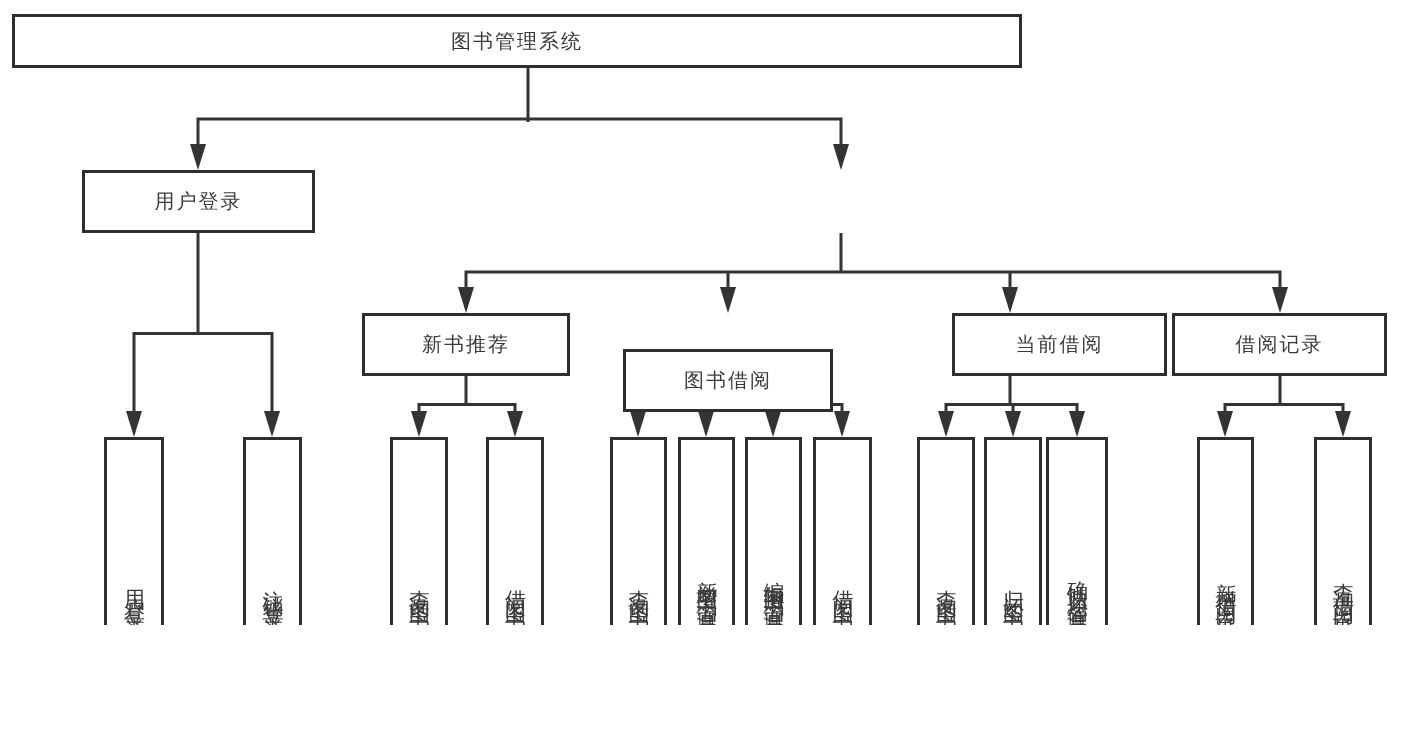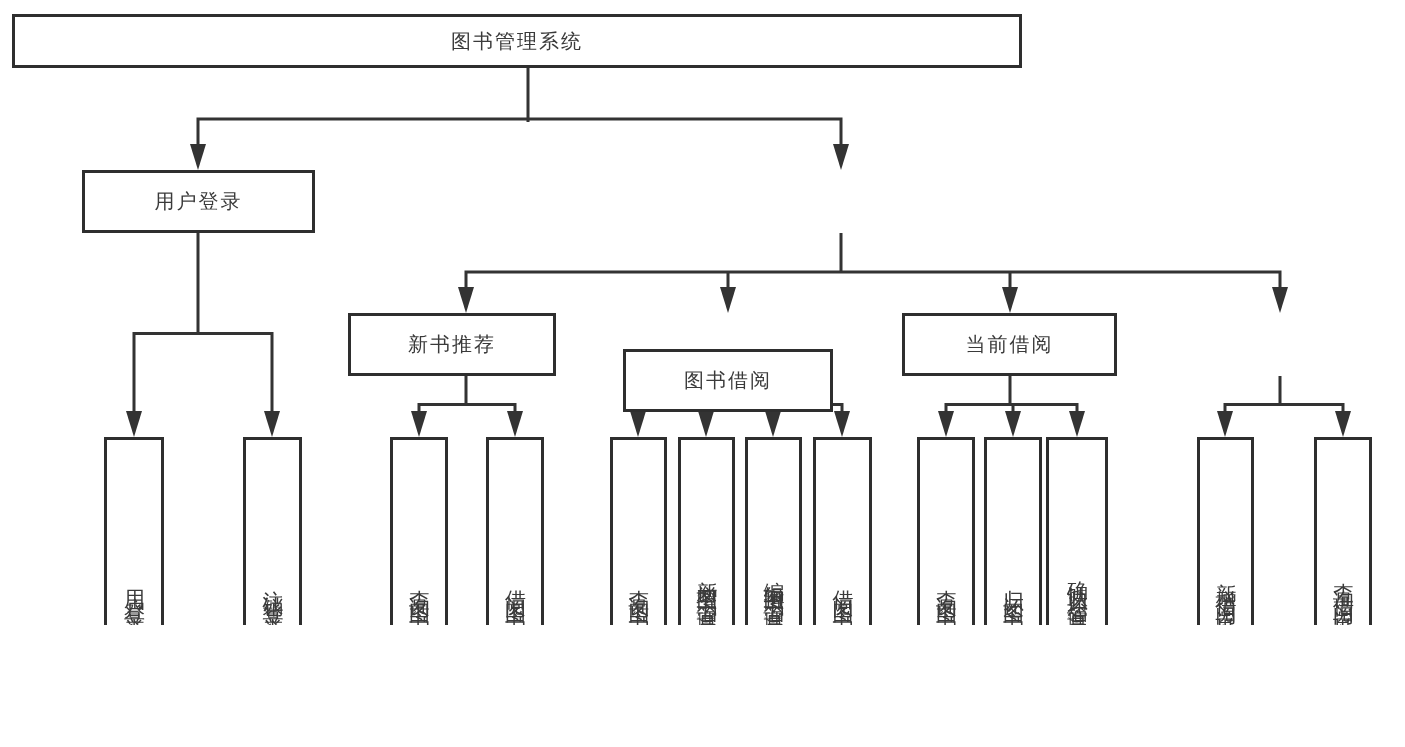--- a/index.html
+++ b/index.html
@@ -86,23 +86,24 @@
       <polygon points="1069,411 1085,411 1077,437"></polygon>
       <polygon points="1217,411 1233,411 1225,437"></polygon>
       <polygon points="1335,411 1351,411 1343,437"></polygon>
     </g>
   </svg>
 
   <div class="hbox" style="left:12px;top:14px;width:1010px;height:54px;">图书管理系统</div>
 
   <div class="hbox" style="left:82px;top:170px;width:233px;height:63px;">用户登录</div>
 
-  <div class="hbox" style="left:348px;top:313px;width:208px;height:63px;">新书推荐</div>
+  <div class="hbox" style="left:362px;top:313px;width:208px;height:63px;">新书推荐</div>
   <div class="hbox" style="left:623px;top:313px;width:210px;height:63px;margin-top:36px;">图书借阅</div>
-  <div class="hbox" style="left:902px;top:313px;width:215px;height:63px;">当前借阅</div>
+  <div class="hbox" style="left:952px;top:313px;width:215px;height:63px;">当前借阅</div>
+  <div class="hbox" style="left:1172px;top:313px;width:215px;height:63px;">借阅记录</div>
 
   <div class="vbox" style="left:104px;width:60px;">用户登录</div>
   <div class="vbox" style="left:243px;width:59px;">注销登录</div>
 
   <div class="vbox" style="left:390px;width:58px;">查询图书</div>
   <div class="vbox" style="left:486px;width:58px;">借阅图书</div>
 
   <div class="vbox" style="left:610px;width:57px;">查询图书</div>
   <div class="vbox" style="left:678px;width:57px;letter-spacing:5px;">新增图书（管理员）</div>
   <div class="vbox" style="left:745px;width:57px;letter-spacing:5px;">编辑图书（管理员）</div>

